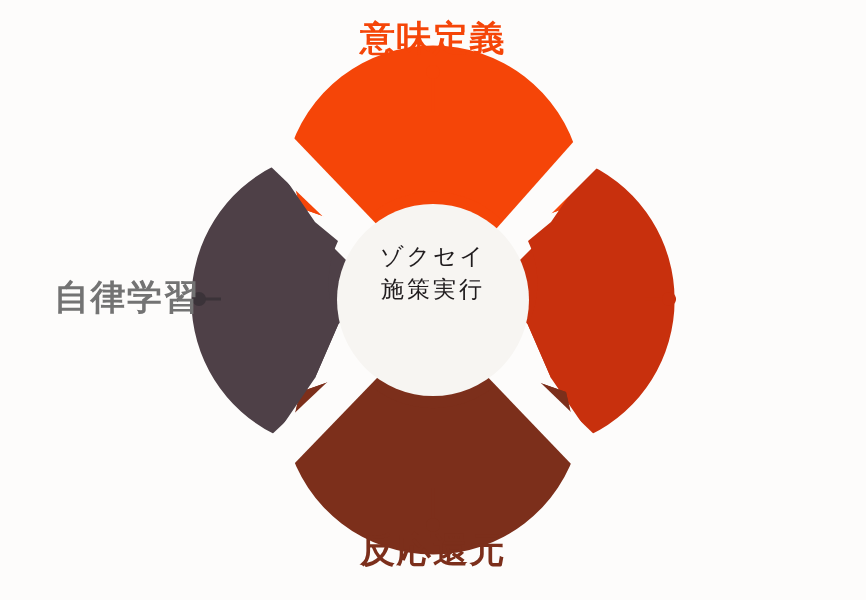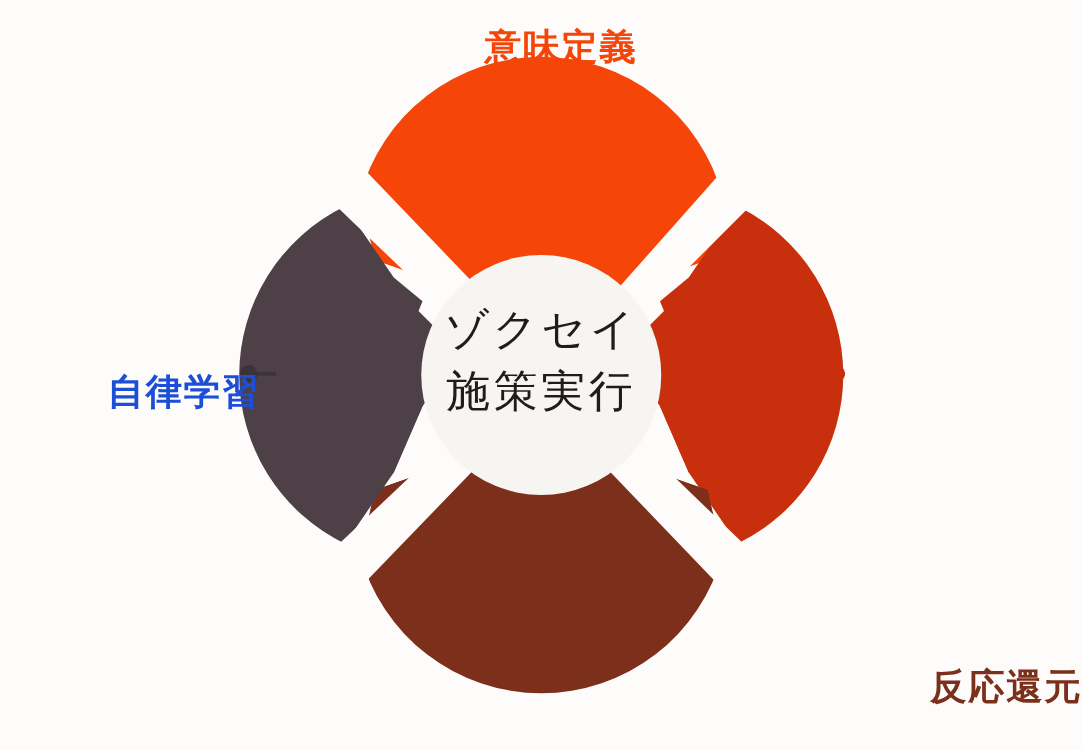--- a/index.html
+++ b/index.html
@@ -22,58 +22,57 @@
   }
   .cycle-svg {
     position: absolute;
     left: 0; top: 0;
     width: 866px;
     height: 600px;
     display: block;
   }
   .node-label {
     position: absolute;
-    font-family: Liberation Serif, serif;
+    font-family: Liberation Mono, monospace;
     font-weight: 700;
-    font-size: 29px;
+    font-size: 35px;
     letter-spacing: 1.5px;
     white-space: nowrap;
     line-height: 1;
-    margin-left: 32px;
   }
   #label-define {
     left: 0; right: 0;
     top: 24px;
     text-align: center;
     color: #f54508;
   }
   #label-execute {
     left: 688px;
     top: 283px;
     color: #c8300d;
   }
   #label-feedback {
     left: 0; right: 0;
     top: 536px;
-    text-align: right;
+    text-align: center;
     color: #7c2f1b;
   }
   #label-learn {
     left: 54px;
-    top: 300px;
-    color: #1d4ed8;
+    top: 283px;
+    color: #737373;
   }
   #center-text {
     position: absolute;
     left: 333px;
     top: 240px;
     width: 200px;
     text-align: center;
     font-family: "DejaVu Serif", "Liberation Serif", serif;
-    font-size: 35px;
+    font-size: 23px;
     line-height: 1.42;
     letter-spacing: 3px;
     color: #201c1e;
     pointer-events: none;
   }
   #center-text span {
     display: block;
   }
 </style>
 </head>

